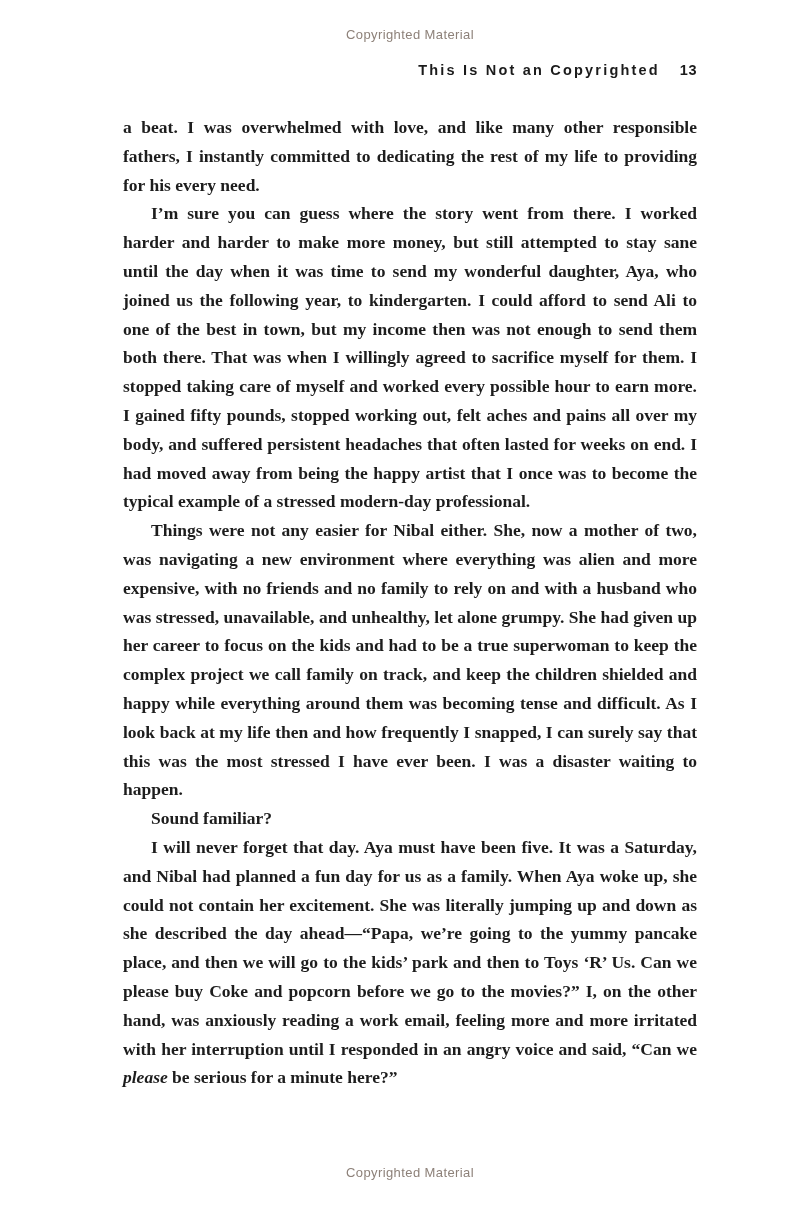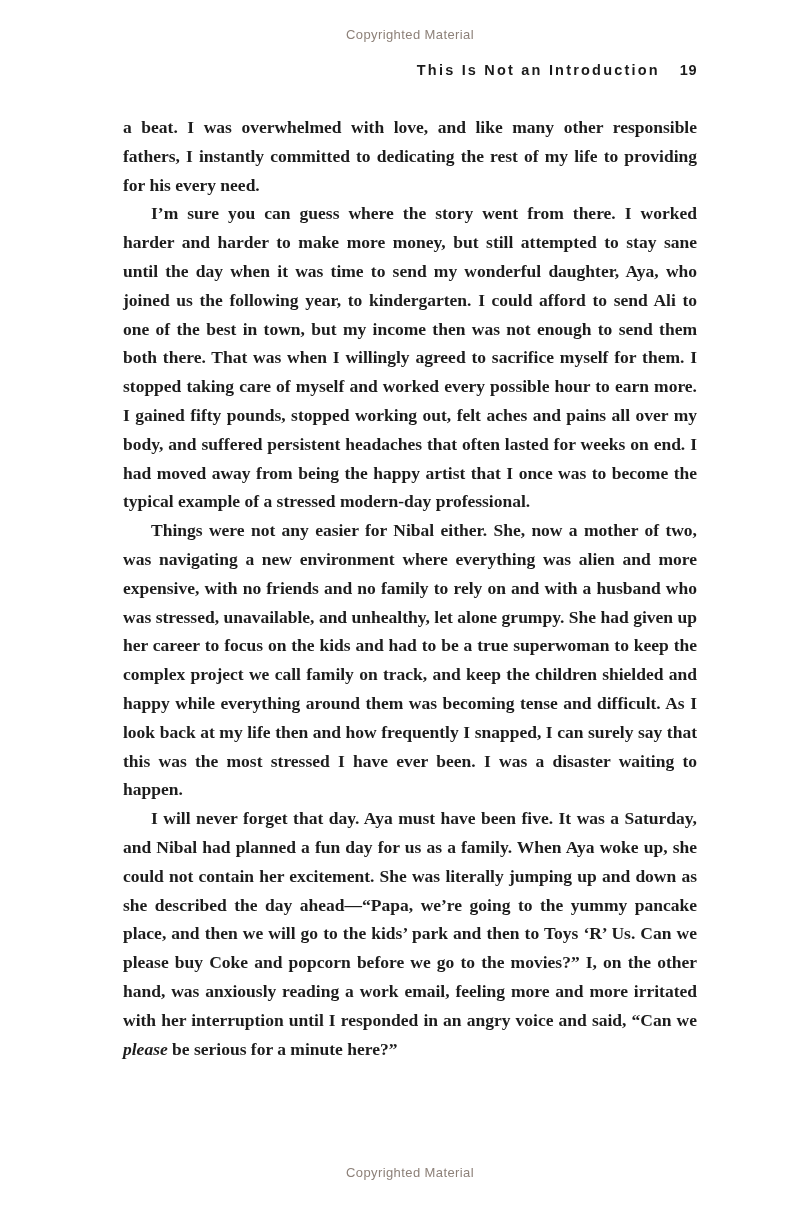--- a/index.html
+++ b/index.html
@@ -69,25 +69,26 @@
   }
 </style>
 </head>
 <body>
 
 <div class="page">
 
   <div class="copyright-notice copyright-top">Copyrighted Material</div>
 
   <div class="running-header">
-    <span class="running-title">This Is Not an Introduction</span><span class="page-number">19</span>
+    <span class="running-title">This Is Not an Copyrighted</span><span class="page-number">13</span>
   </div>
 
   <div class="body-text">
       <p class=""><span>a beat. I was overwhelmed with love, and like many other responsible fathers, I instantly committed to dedicating the rest of my life to providing for his every need.</span></p>
       <p class="indent"><span>I’m sure you can guess where the story went from there. I worked harder and harder to make more money, but still attempted to stay sane until the day when it was time to send my wonderful daughter, Aya, who joined us the following year, to kindergarten. I could afford to send Ali to one of the best in town, but my income then was not enough to send them both there. That was when I willingly agreed to sacrifice myself for them. I stopped taking care of myself and worked every possible hour to earn more. I gained fifty pounds, stopped working out, felt aches and pains all over my body, and suffered persistent headaches that often lasted for weeks on end. I had moved away from being the happy artist that I once was to become the typical example of a stressed modern-day professional.</span></p>
       <p class="indent"><span>Things were not any easier for Nibal either. She, now a mother of two, was navigating a new environment where everything was alien and more expensive, with no friends and no family to rely on and with a husband who was stressed, unavailable, and unhealthy, let alone grumpy. She had given up her career to focus on the kids and had to be a true superwoman to keep the complex project we call family on track, and keep the children shielded and happy while everything around them was becoming tense and difficult. As I look back at my life then and how frequently I snapped, I can surely say that this was the most stressed I have ever been. I was a disaster waiting to happen.</span></p>
+      <p class="indent"><span>Sound familiar?</span></p>
       <p class="indent"><span>I will never forget that day. Aya must have been five. It was a Saturday, and Nibal had planned a fun day for us as a family. When Aya woke up, she could not contain her excitement. She was literally jumping up and down as she described the day ahead—“Papa, we’re going to the yummy pancake place, and then we will go to the kids’ park and then to Toys ‘R’ Us. Can we please buy Coke and popcorn before we go to the movies?” I, on the other hand, was anxiously reading a work email, feeling more and more irritated with her interruption until I responded in an angry voice and said, “Can we </span><em>please</em><span> be serious for a minute here?”</span></p>
     </div>
 
   <div class="copyright-notice copyright-bottom">Copyrighted Material</div>
 
 </div>
 
 </body></html>

